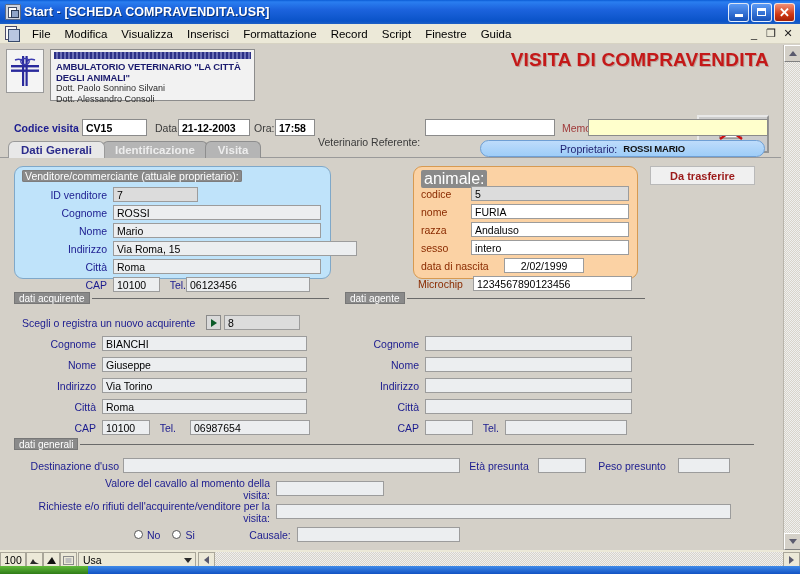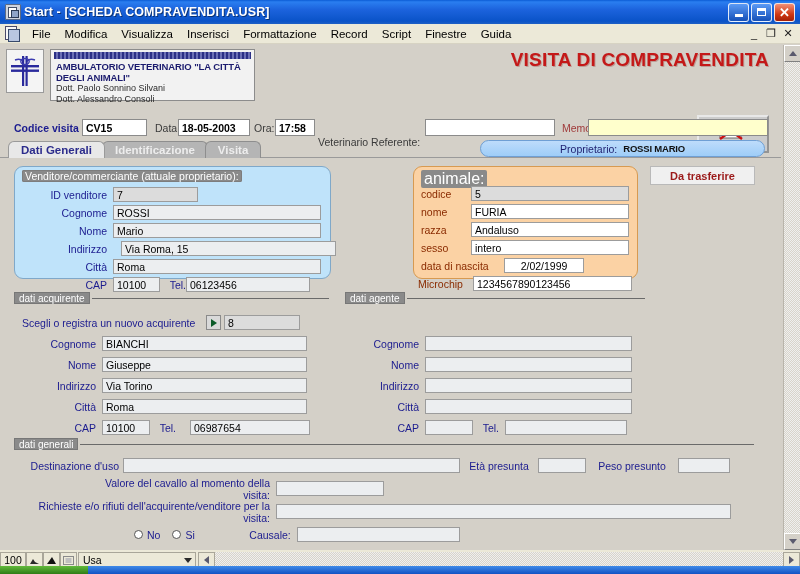--- a/index.html
+++ b/index.html
@@ -344,21 +344,21 @@
             <circle cx="27.3" cy="1.2" r="1.6" fill="#e060c8"></circle>
           </svg>
           <div class="annulla-label">annulla</div>
         </div>
       </div>
 
       <div class="row-codice">
         <div style="position:absolute;left:14px;top:5px;" class="lbl-blue">Codice visita</div>
         <div class="fld" style="position:absolute;left:82px;top:2px;width:65px;height:17px;font-weight:bold;">CV15</div>
         <div style="position:absolute;left:155px;top:5px;" class="lbl-gray">Data:</div>
-        <div class="fld" style="position:absolute;left:178px;top:2px;width:72px;height:17px;font-weight:bold;">18-05-2003</div>
+        <div class="fld" style="position:absolute;left:178px;top:2px;width:72px;height:17px;font-weight:bold;">21-12-2003</div>
         <div style="position:absolute;left:254px;top:5px;" class="lbl-gray">Ora:</div>
         <div class="fld" style="position:absolute;left:275px;top:2px;width:40px;height:17px;font-weight:bold;">17:58</div>
         <div style="position:absolute;left:318px;top:19px;" class="lbl-gray">Veterinario Referente:</div>
         <div class="fld" style="position:absolute;left:425px;top:2px;width:130px;height:17px;"></div>
         <div style="position:absolute;left:562px;top:5px;font-size:10.5px;color:#a03a3a;">Memo</div>
         <div class="fld" style="position:absolute;left:588px;top:2px;width:180px;height:17px;background:#ffffcc;"></div>
       </div>
 
       <div class="tabs">
         <div class="tab active">Dati Generali</div>
@@ -383,21 +383,21 @@
           <div class="vrow" style="left:8px;top:38px;">
             <span class="vlbl" style="width:84px;">Cognome</span>
             <span class="in" style="width:208px;margin-left:6px;">ROSSI</span>
           </div>
           <div class="vrow" style="left:8px;top:56px;">
             <span class="vlbl" style="width:84px;">Nome</span>
             <span class="in" style="width:208px;margin-left:6px;">Mario</span>
           </div>
           <div class="vrow" style="left:8px;top:74px;">
             <span class="vlbl" style="width:84px;">Indirizzo</span>
-            <span class="in" style="width:215px;margin-left:14px;text-align:right;">Via Roma, 15</span>
+            <span class="in" style="width:244px;margin-left:6px;text-align:right;">Via Roma, 15</span>
           </div>
           <div class="vrow" style="left:8px;top:92px;">
             <span class="vlbl" style="width:84px;">Città</span>
             <span class="in" style="width:208px;margin-left:6px;">Roma</span>
           </div>
           <div class="vrow" style="left:8px;top:110px;">
             <span class="vlbl" style="width:84px;">CAP</span>
             <span class="in" style="width:47px;margin-left:6px;">10100</span>
             <span class="vlbl" style="width:26px;text-align:right;">Tel.</span>
             <span class="in" style="width:124px;">06123456</span>

